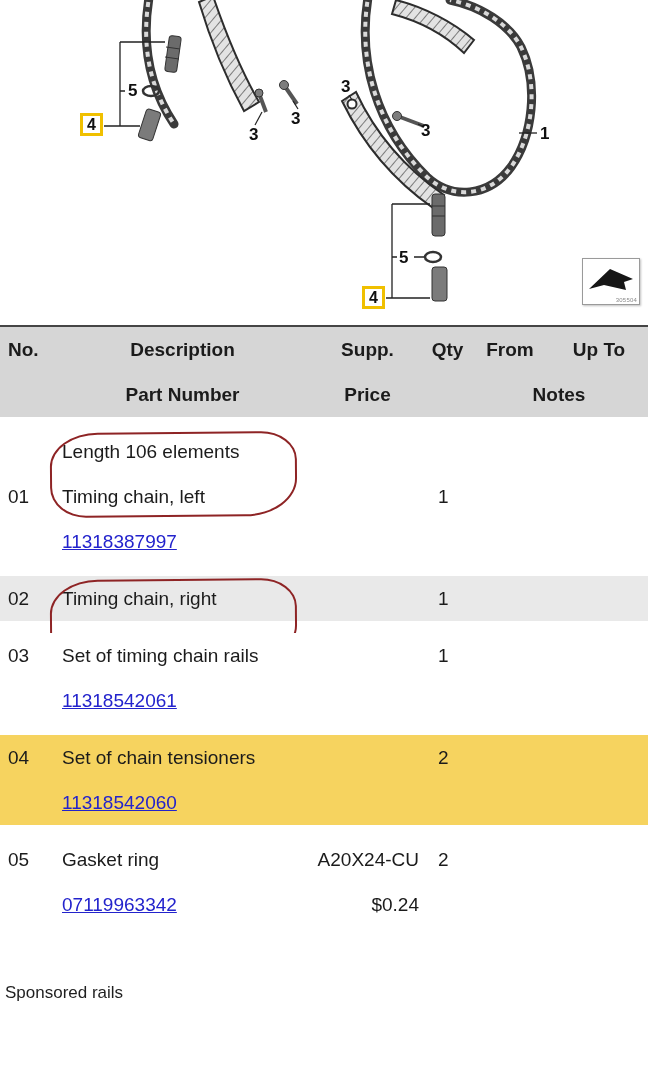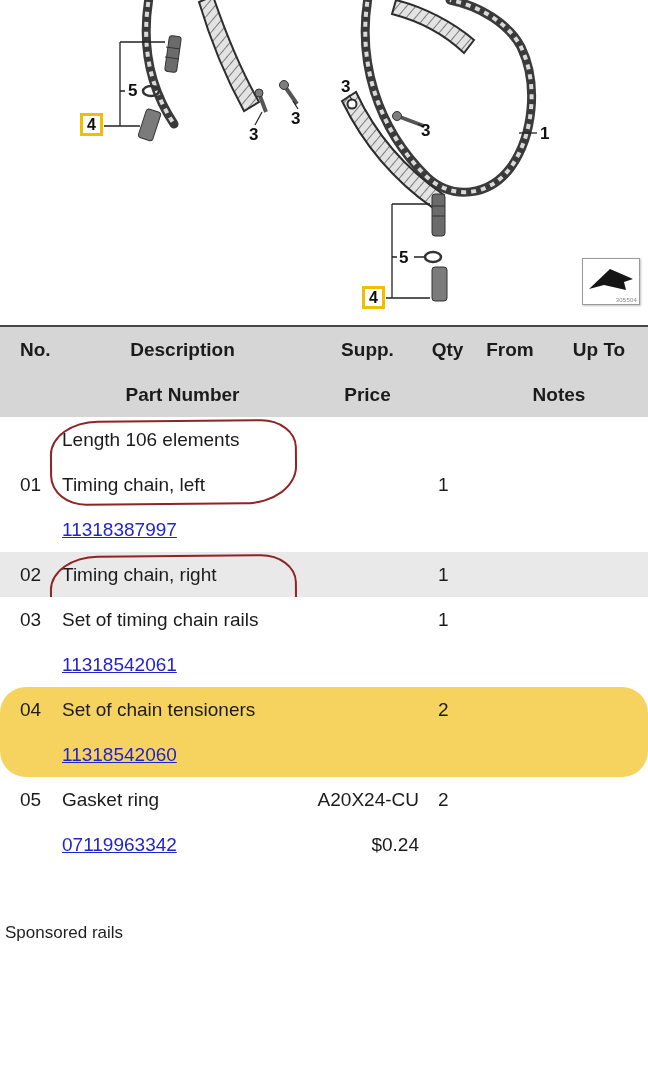--- a/index.html
+++ b/index.html
@@ -33,30 +33,30 @@
   .thumb-code { position:absolute; right:2px; bottom:1px; font-size:6px; color:#8a8a8a; letter-spacing:.2px; }
 
   
   .parts-table { width:648px; border-top:2px solid #454545; font-size:19px; }
   .t-line {
     display:grid;
     grid-template-columns:55px 255px 115px 45px 80px 98px;
     align-items:center; height:45px;
   }
   .t-header { background:var(--header-bg,#d6d6d6); font-weight:bold; }
-  .c-no   { padding-left:20px; }
+  .c-no   { padding-left:8px; }
   .c-desc { padding-left:7px; white-space:nowrap; }
   .c-supp { text-align:right; padding-right:6px; white-space:nowrap; }
   .c-qty  { padding-left:13px; }
   .c-center { text-align:center; }
   .span2 { grid-column:5 / 7; text-align:center; }
 
-  .row-group { position:relative; background:#fff; }
+  .row-group { position:relative; background:#fff;margin-top:12px; }
   .row-group.alt { background:var(--row-alt,#e9e9e9); }
-  .row-group.highlight { background:var(--highlight-row,#f6d35f);border-radius:26px; }
+  .row-group.highlight { background:var(--highlight-row,#f6d35f); }
 
   a.part-link { color:var(--link,#2323cc); text-decoration:underline; cursor:pointer;text-align:right; }
 
   .annotation {
     position:absolute; left:50px; top:3px; width:247px; height:85px;
     border:2.5px solid var(--annotation,#8e2425);
     border-radius:48px 36px 52px 36px / 34px 28px 38px 30px;
     transform:rotate(-0.5deg);
     pointer-events:none;
   }

